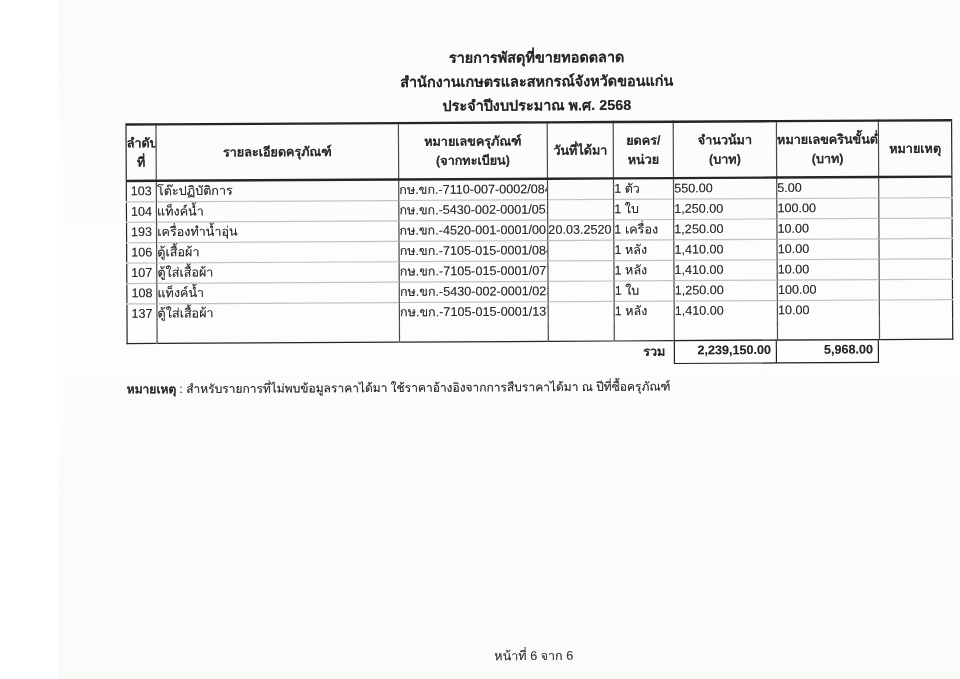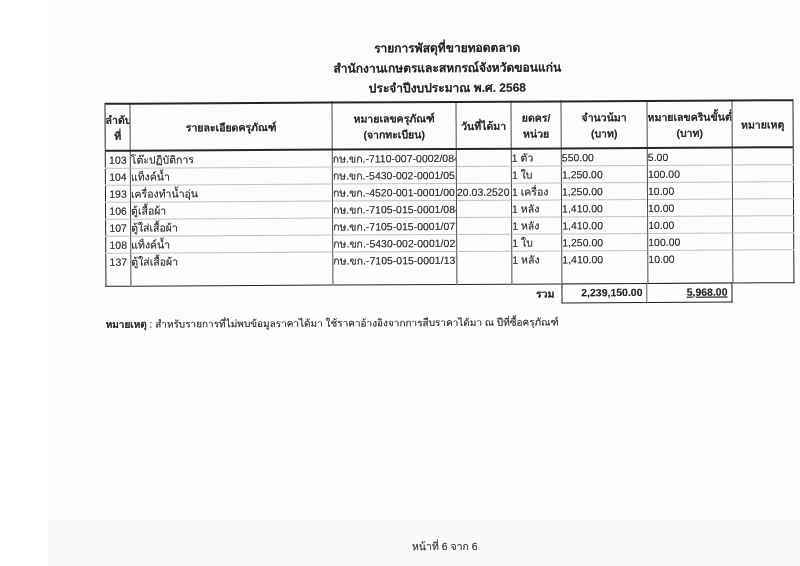--- a/index.html
+++ b/index.html
@@ -101,21 +101,21 @@
   }
   .total-box {
     border: 1.6px solid #1e1e1e;
     background: #fdfdfc;
     text-align: right;
     padding-right: 4px;
     line-height: 17px;
     box-sizing: border-box;
   }
   .total-box.acquired { width: 86px; }
-  .total-box.appraised { width: 85px; border-left: none; text-decoration: underline; }
+  .total-box.appraised { width: 85px; border-left: none; }
   .footnote {
     position: absolute;
     top: 315px;
     left: 57px;
     font-size: 10px;
     color: #2a2a2a;
   }
   .footnote .fn-label { font-weight: bold; }
   .page-number {
     position: absolute;

